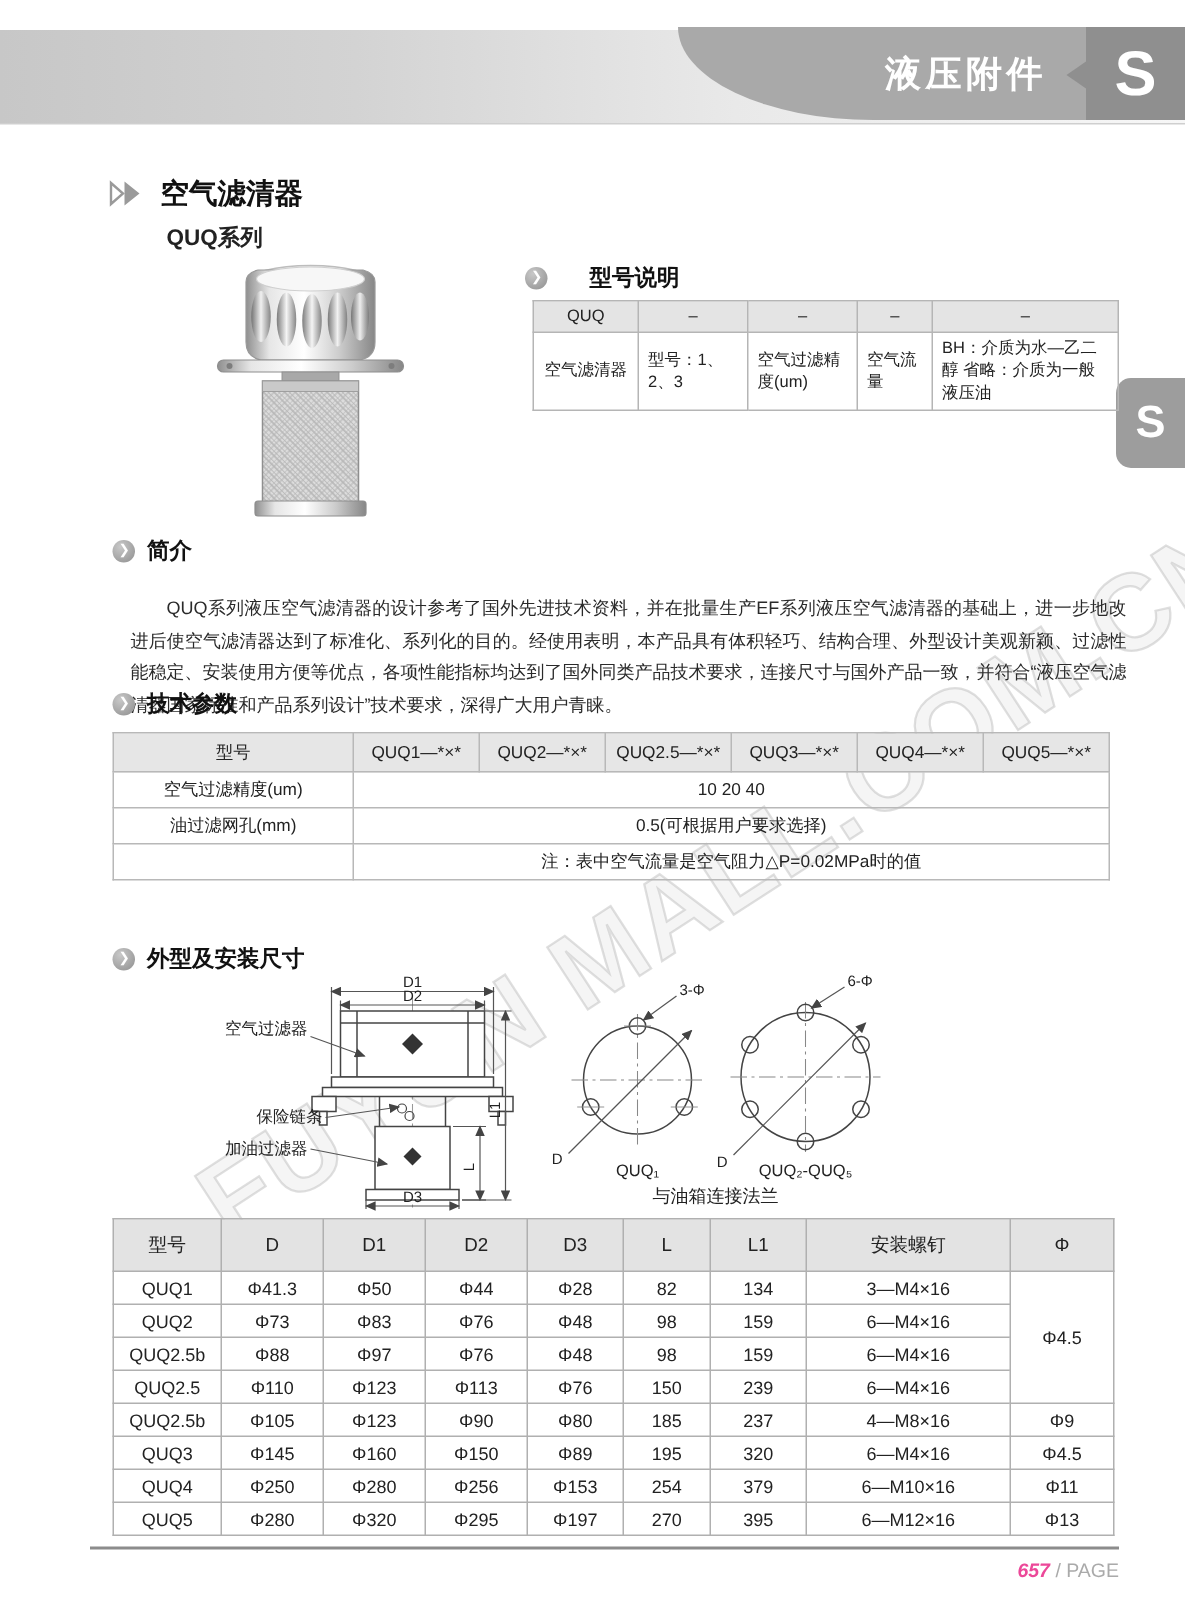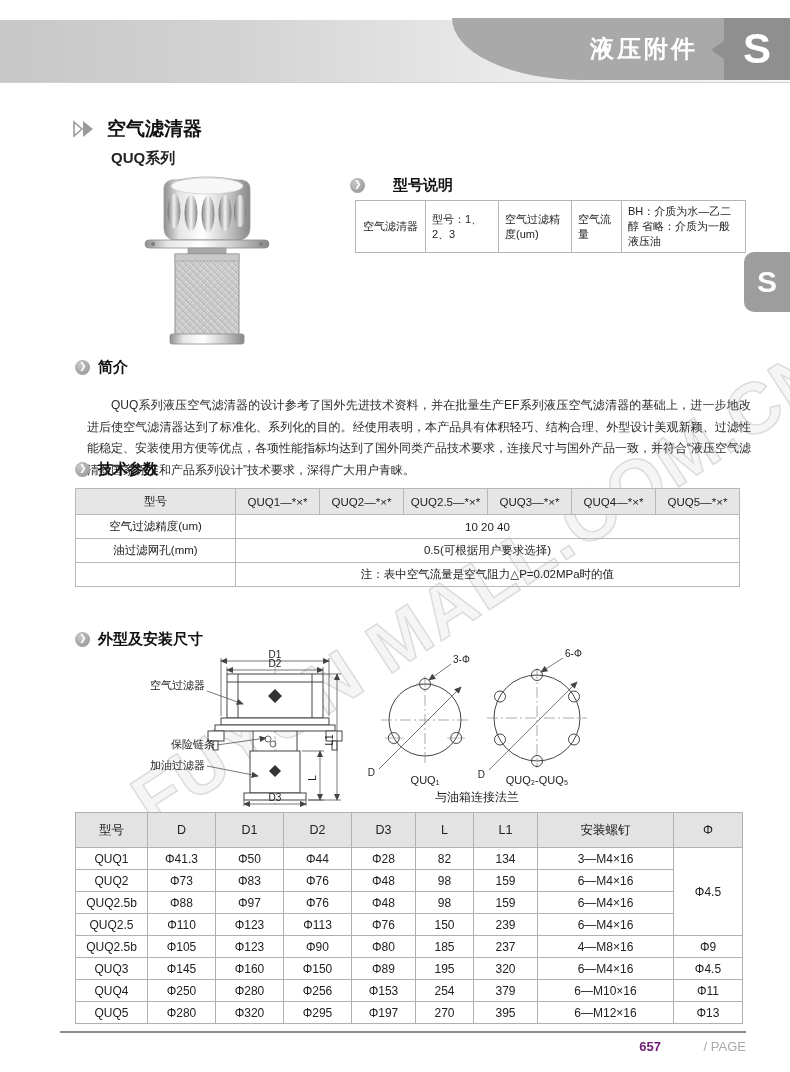--- a/index.html
+++ b/index.html
@@ -51,22 +51,22 @@
   .tech-table tr.hdr td{background:#e6e6e6;height:23px;font-size:11.5px;}
   .dims-table{left:75px;top:812px;}
   .dims-table td{border:1px solid #b0b0b0;font-size:12px;text-align:center;height:21px;padding:0 2px;}
   .dims-table tr.hdr td{background:#e3e3e3;height:34px;font-size:12.5px;}
   
   .intro-text{left:75px;top:383px;width:664px;font-size:12px;line-height:21.5px;
     text-align:justify;text-indent:2em;color:#2a2a2a;margin:12px;}
   
   .footer-line{left:60px;top:1031px;width:686px;height:2px;background:#8c8c8c;}
   .footer-text{top:1039px;right:44px;font-size:13px;}
-  .footer-text .num{font-weight:bold;color:#701a75;}
-  .footer-text .suffix{color:#aaa;margin-left:39px;}
+  .footer-text .num{font-weight:bold;color:#ec4899;font-style:italic;}
+  .footer-text .suffix{color:#aaa;}
   svg text{font-family:"Liberation Sans","DejaVu Sans",sans-serif;}
 </style>
 </head>
 <body>
 
 <div class="abs watermark">FUYUN MALL.COM.CN 商城</div>
 
 <div class="abs banner-bg"></div>
 <div class="abs banner-swoosh">
   <span class="banner-title">液压附件</span>
@@ -135,20 +135,27 @@
 </div>
 <table class="abs model-table z">
   <colgroup>
       <col style="width:70px">
       <col style="width:73px">
       <col style="width:73px">
       <col style="width:50px">
       <col style="width:124px">
     </colgroup>
   <tbody>
+      <tr class="hdr">
+    <td>QUQ</td>
+    <td>–</td>
+    <td>–</td>
+    <td>–</td>
+    <td>–</td>
+  </tr>
   <tr>
     <td class="cname">空气滤清器</td>
     <td>型号：1、2、3</td>
     <td>空气过滤精度(um)</td>
     <td>空气流量</td>
     <td>BH：介质为水—乙二醇  省略：介质为一般液压油</td>
   </tr>
 </tbody>
   </table>
 

